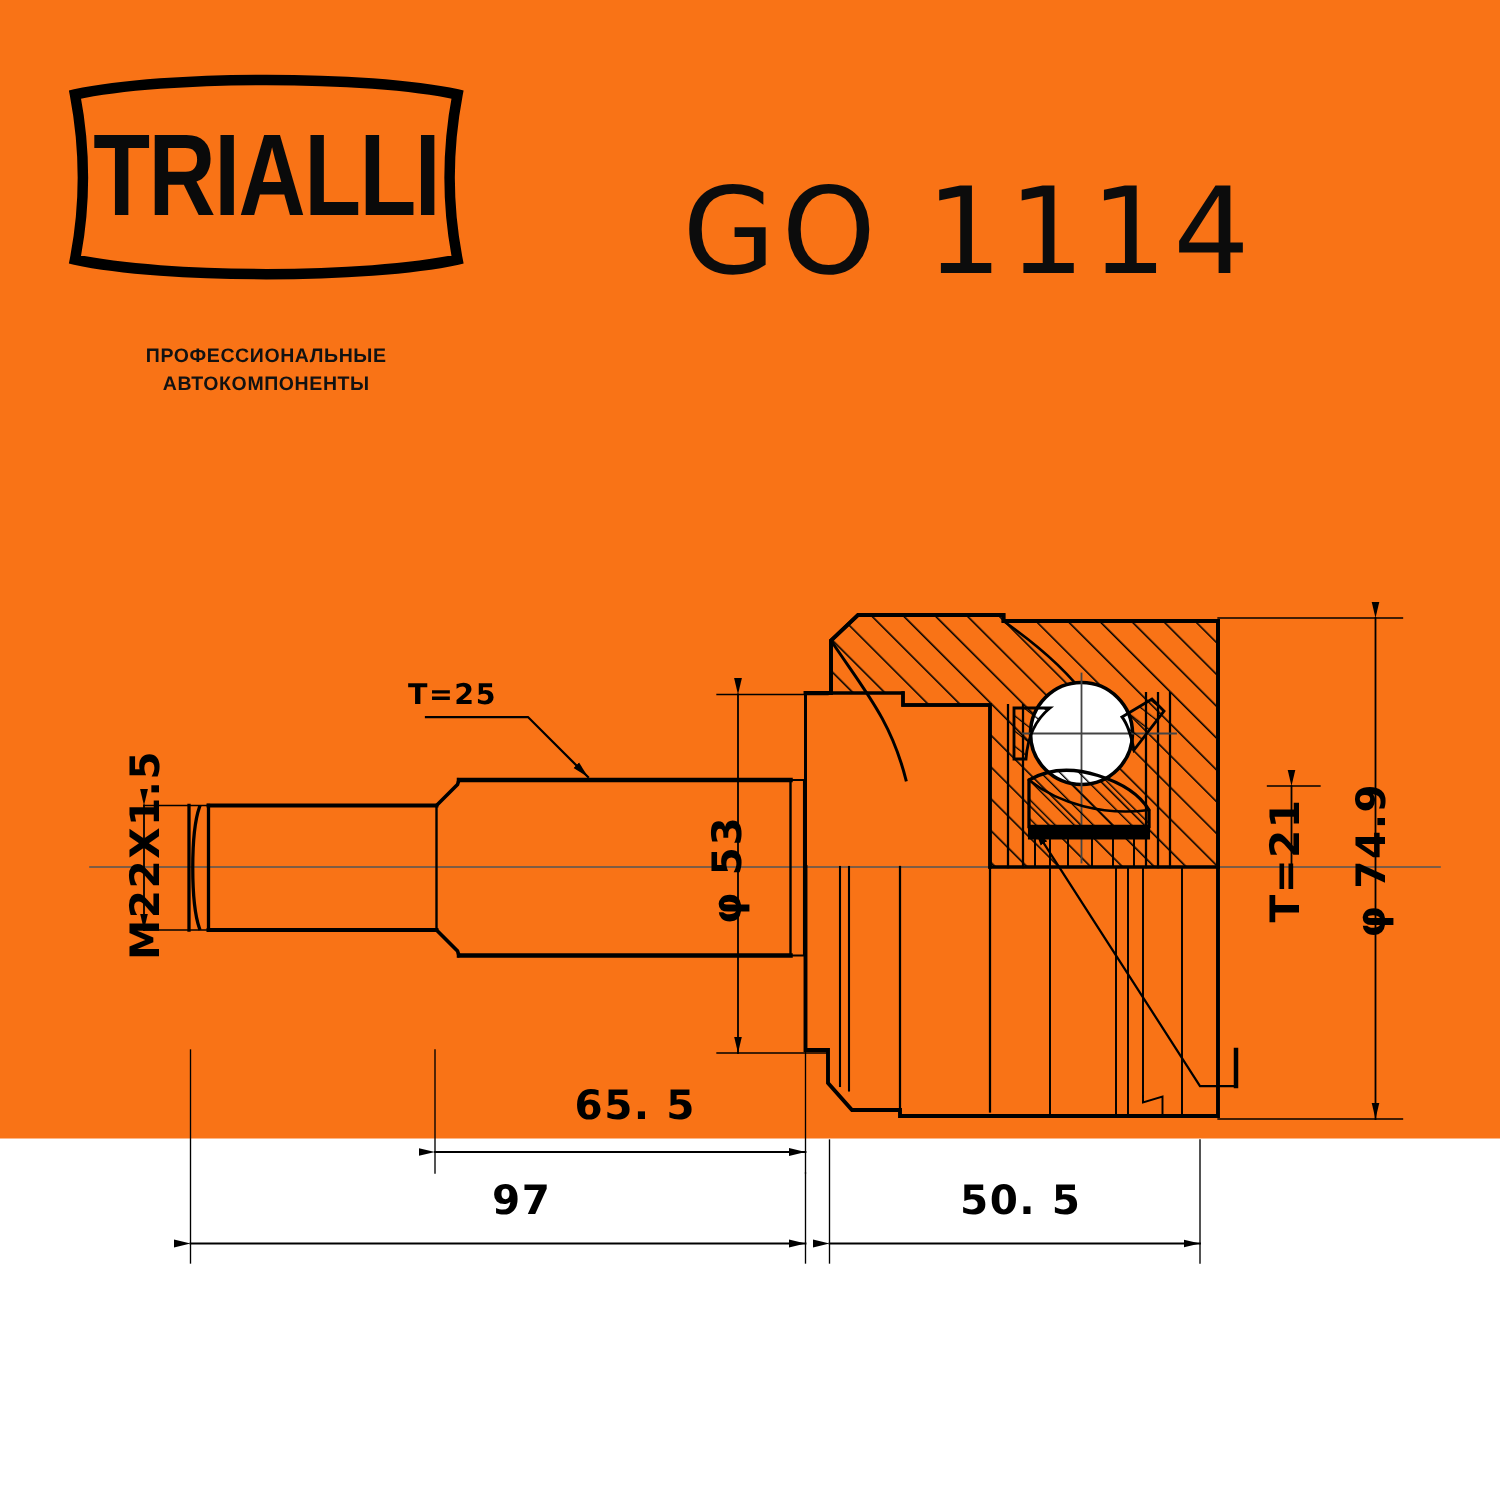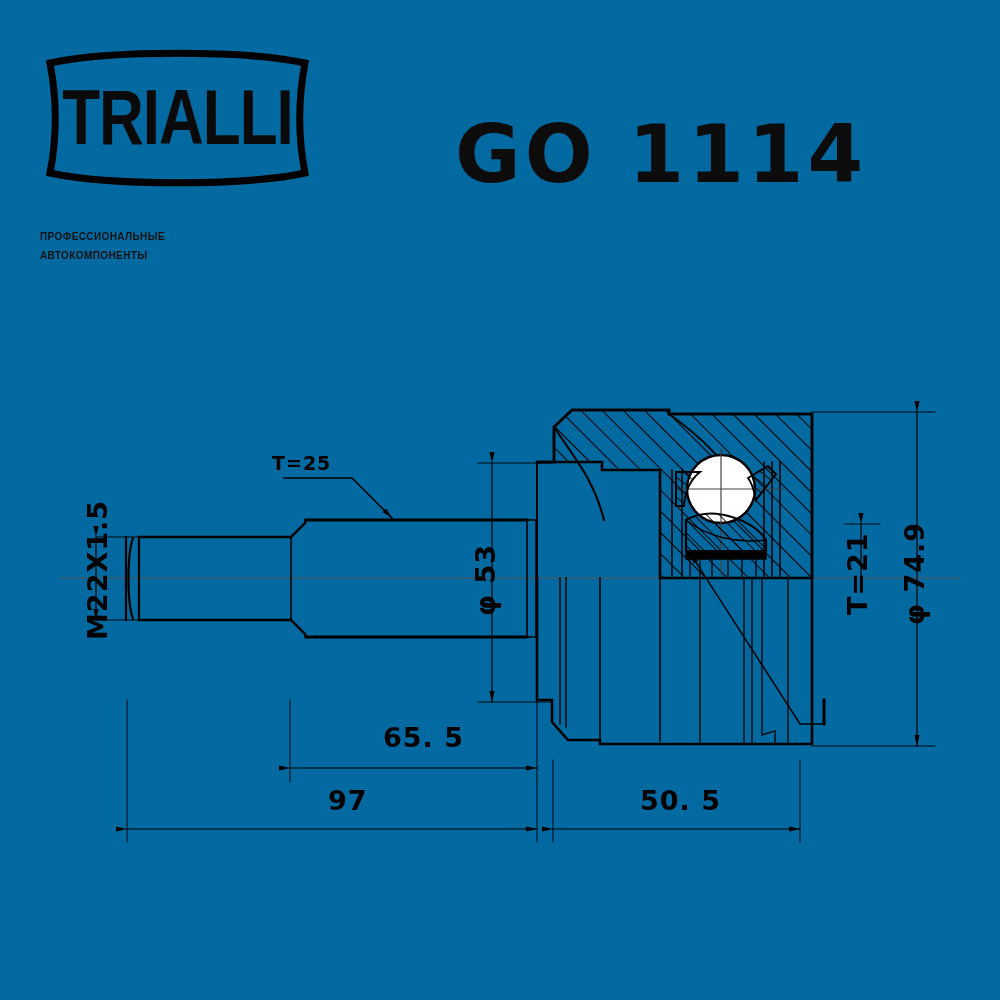--- a/index.html
+++ b/index.html
@@ -10,22 +10,22 @@
   body {
     width: 1000px;
     height: 1000px;
     font-family: "Liberation Sans", sans-serif;
     position: relative;
     overflow: hidden;
   }
   #page {
     position: relative;
     width: 1000px;
-    height: 1000px;
-    background: #0369a1;
+    height: 759px;
+    background: #f97316;
   }
 
   
   #brand {
     position: absolute;
     left: 40px;
     top: 45px;
     width: 290px;
     height: 230px;
   }
@@ -52,36 +52,37 @@
     color: #0a0a0a;
     transform: scaleY(1.25);
     transform-origin: center center;
     pointer-events: none;
   }
   #tagline {
     position: absolute;
     left: 0;
     top: 182px;
     width: 275px;
+    text-align: center;
     font-family: "Liberation Sans", sans-serif;
     font-weight: bold;
-    font-size: 10px;
+    font-size: 13px;
     line-height: 19px;
     letter-spacing: 0.4px;
     color: #121212;
   }
   #tagline div { white-space: nowrap; }
 
   
   #part-number {
     position: absolute;
     left: 455px;
     top: 108px;
     font-family: "DejaVu Sans", sans-serif;
-    font-weight: 700;
+    font-weight: 400;
     font-size: 80px;
     letter-spacing: 4px;
     color: #0c0c0c;
     white-space: nowrap;
   }
 
   
   #drawing {
     position: absolute;
     left: 0;

